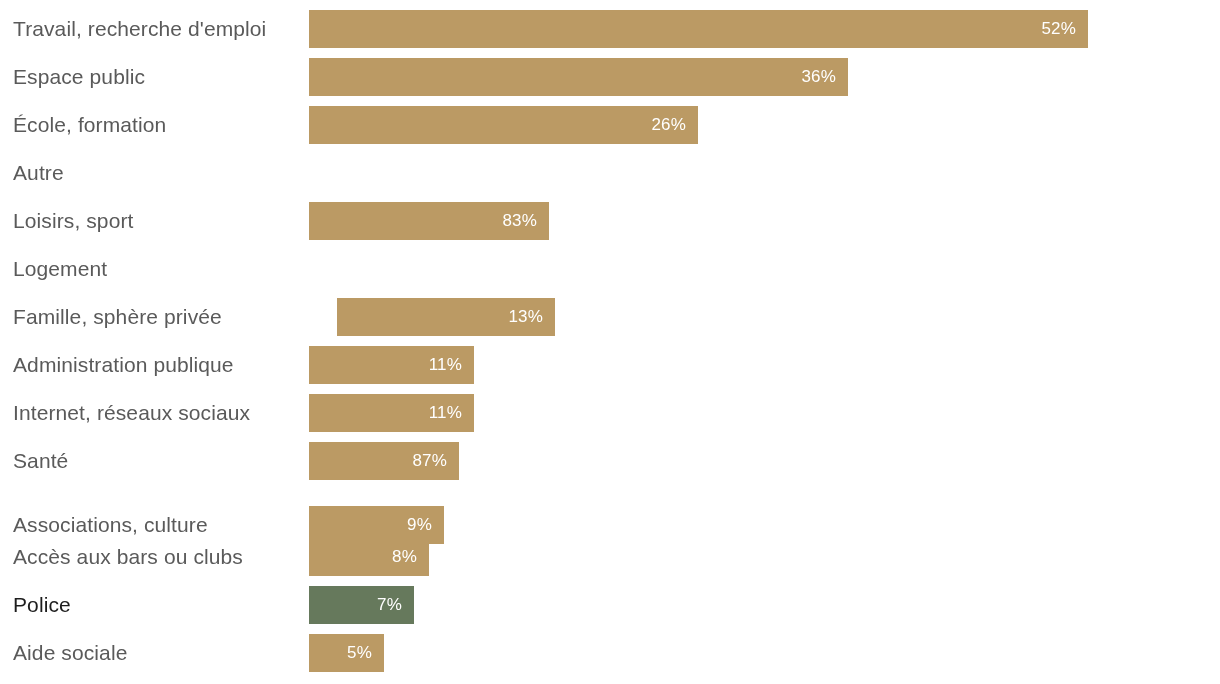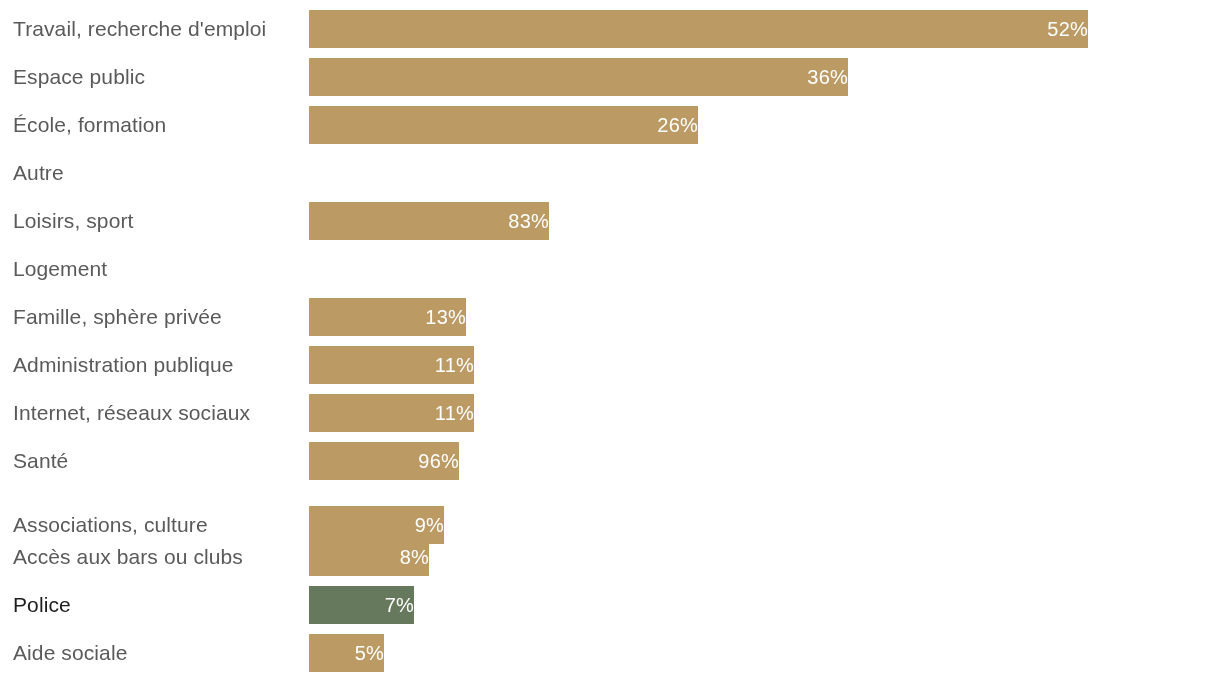--- a/index.html
+++ b/index.html
@@ -54,22 +54,23 @@
     background: #bb9a64;
     box-sizing: border-box;
     display: flex;
     align-items: center;
     justify-content: flex-end;
   }
   .bar.accent {
     background: #66795c;
   }
   .bar-value {
-    font-size: 20px;
+    font-size: 17px;
     color: #ffffff;
+    padding-right: 12px;
     line-height: 38px;
     white-space: nowrap;
     letter-spacing: 0.2px;
   }
 </style>
 </head>
 <body>
 
 <div id="chart-root">
     <div class="bar-row" style="top: 10px;">
@@ -106,21 +107,21 @@
           <span class="bar-value">83%</span>
         </div>
       </div>
     </div>
     <div class="bar-row" style="top: 250px;">
       <div class="cat-label">Logement</div>
     </div>
     <div class="bar-row" style="top: 298px;">
       <div class="cat-label">Famille, sphère privée</div>
       <div class="bar-track">
-        <div class="bar" style="width: 157px;">
+        <div class="bar" style="width: 218px; margin-left: 28px;">
           <span class="bar-value">13%</span>
         </div>
       </div>
     </div>
     <div class="bar-row" style="top: 346px;">
       <div class="cat-label">Administration publique</div>
       <div class="bar-track">
         <div class="bar" style="width: 165px;">
           <span class="bar-value">11%</span>
         </div>
@@ -131,21 +132,21 @@
       <div class="bar-track">
         <div class="bar" style="width: 165px;">
           <span class="bar-value">11%</span>
         </div>
       </div>
     </div>
     <div class="bar-row" style="top: 442px;">
       <div class="cat-label">Santé</div>
       <div class="bar-track">
         <div class="bar" style="width: 150px;">
-          <span class="bar-value">96%</span>
+          <span class="bar-value">87%</span>
         </div>
       </div>
     </div>
     <div class="bar-row" style="top: 490px; margin-top: 16px;">
       <div class="cat-label">Associations, culture</div>
       <div class="bar-track">
         <div class="bar" style="width: 135px;">
           <span class="bar-value">9%</span>
         </div>
       </div>

